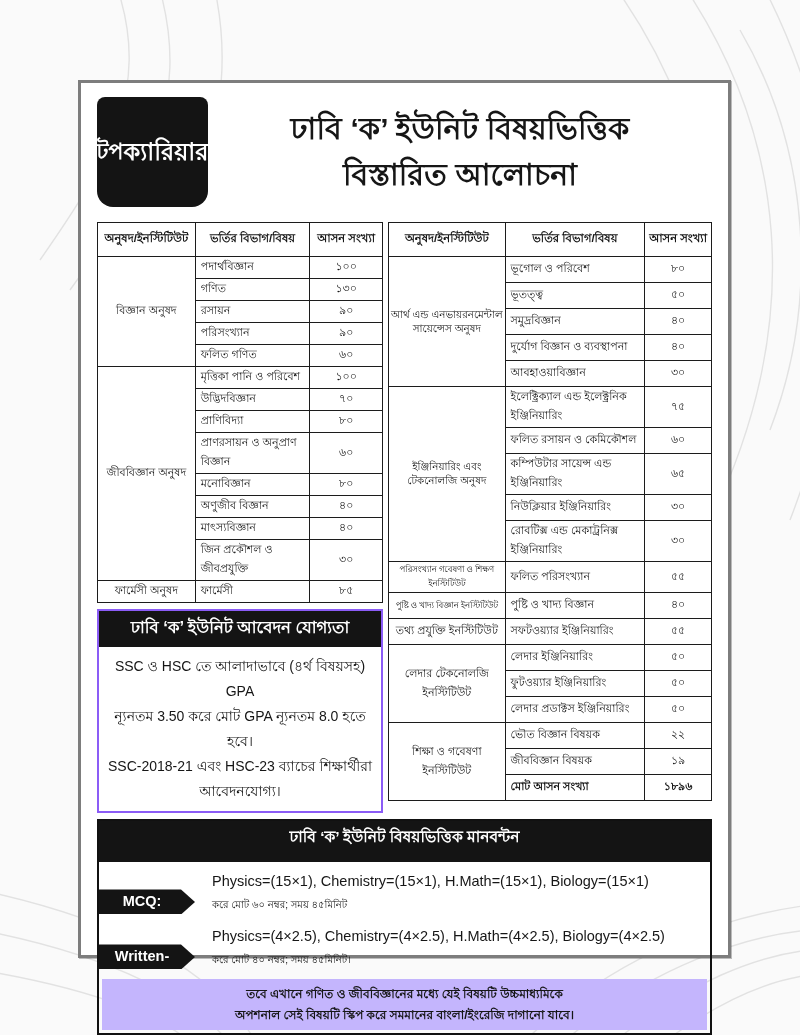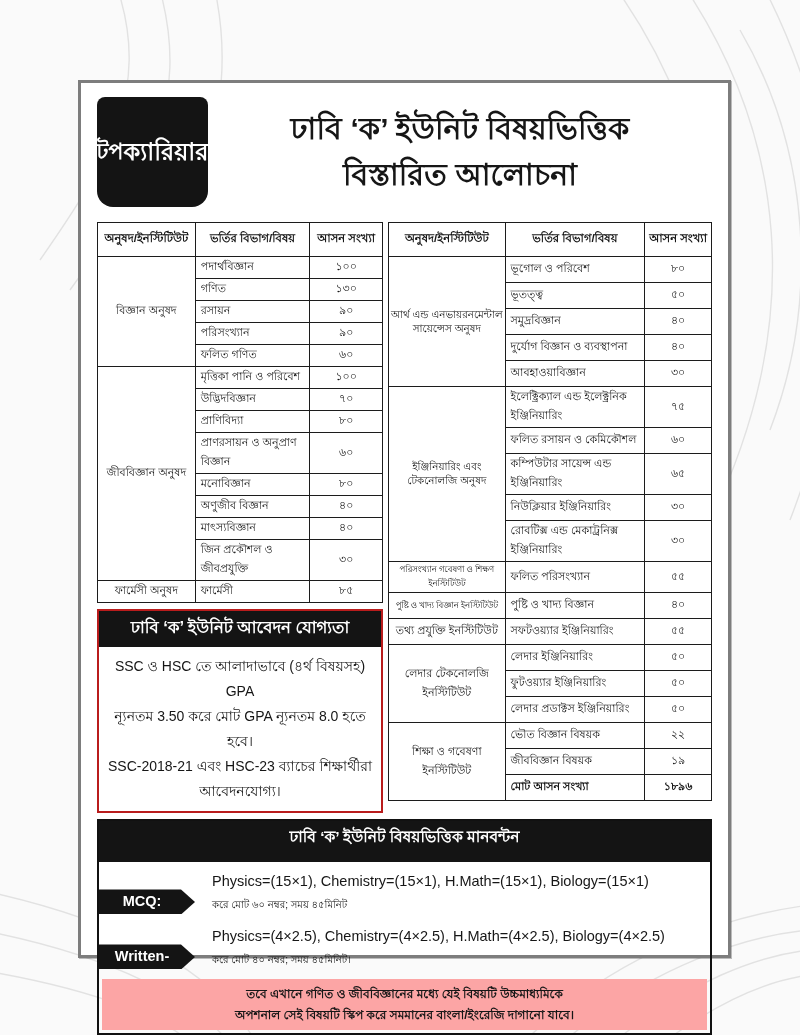--- a/index.html
+++ b/index.html
@@ -45,21 +45,21 @@
   .t-right td { height: 26px; }
   .t-left  col.c1 { width: 34.3%; } .t-left  col.c2 { width: 40.2%; } .t-left  col.c3 { width: 25.5%; }
   .t-right col.c1 { width: 36.1%; } .t-right col.c2 { width: 43.2%; } .t-right col.c3 { width: 20.7%; }
   td.group { text-align: center; padding: 1px 2px; }
   td.group.small { font-size: 10.3px; line-height: 1.35; }
   td.group.xs { font-size: 8.6px; letter-spacing: -.2px; }
   td.subject { text-align: left; padding: 1px 5px; }
   td.seats { text-align: center; }
   td.bold { font-weight: bold; }
   
-  .elig { margin-top: 6px; border: 2px solid #b91c1c; }
+  .elig { margin-top: 6px; border: 2px solid #8b5cf6; }
   .elig-head {
     background: #141414; color: #fff; text-align: center;
     font-size: 16.5px; font-weight: bold; padding: 4px 2px 5px;
   }
   .elig-body { text-align: center; font-size: 14px; line-height: 1.78; padding: 7px 4px 8px; }
   
   .marks { margin-top: 6px; border: 2px solid #111; }
   .marks-head {
     background: #141414; color: #fff; text-align: center;
     font-size: 15.5px; font-weight: bold; padding: 4px 2px 11px;
@@ -68,21 +68,21 @@
   .arrow-badge {
     flex: none; background: #141414; color: #fff;
     font-size: 14.5px; font-weight: bold;
     padding: 4px 24px 5px 14px; min-width: 96px; text-align: center;
     clip-path: polygon(0 0, calc(100% - 14px) 0, 100% 50%, calc(100% - 14px) 100%, 0 100%);
   }
   .marks-text { margin-left: 17px; }
   .formula { font-size: 14.5px; }
   .detail { font-size: 10px; margin-top: 8px; }
   .marks-note {
-    margin: 7px 3px 3px 3px; background: #fca5a5;
+    margin: 7px 3px 3px 3px; background: #c4b5fd;
     text-align: center; font-size: 12px; font-weight: 600;
     line-height: 1.7; padding: 5px 4px;
   }
 </style>
 </head>
 <body>
 
 <svg class="decor" width="800" height="1035" viewBox="0 0 800 1035" fill="none">
   <g stroke="#e2e2e2" stroke-width="1.4" fill="none">
     <path d="M118,-10 C150,90 110,160 40,260"></path>

